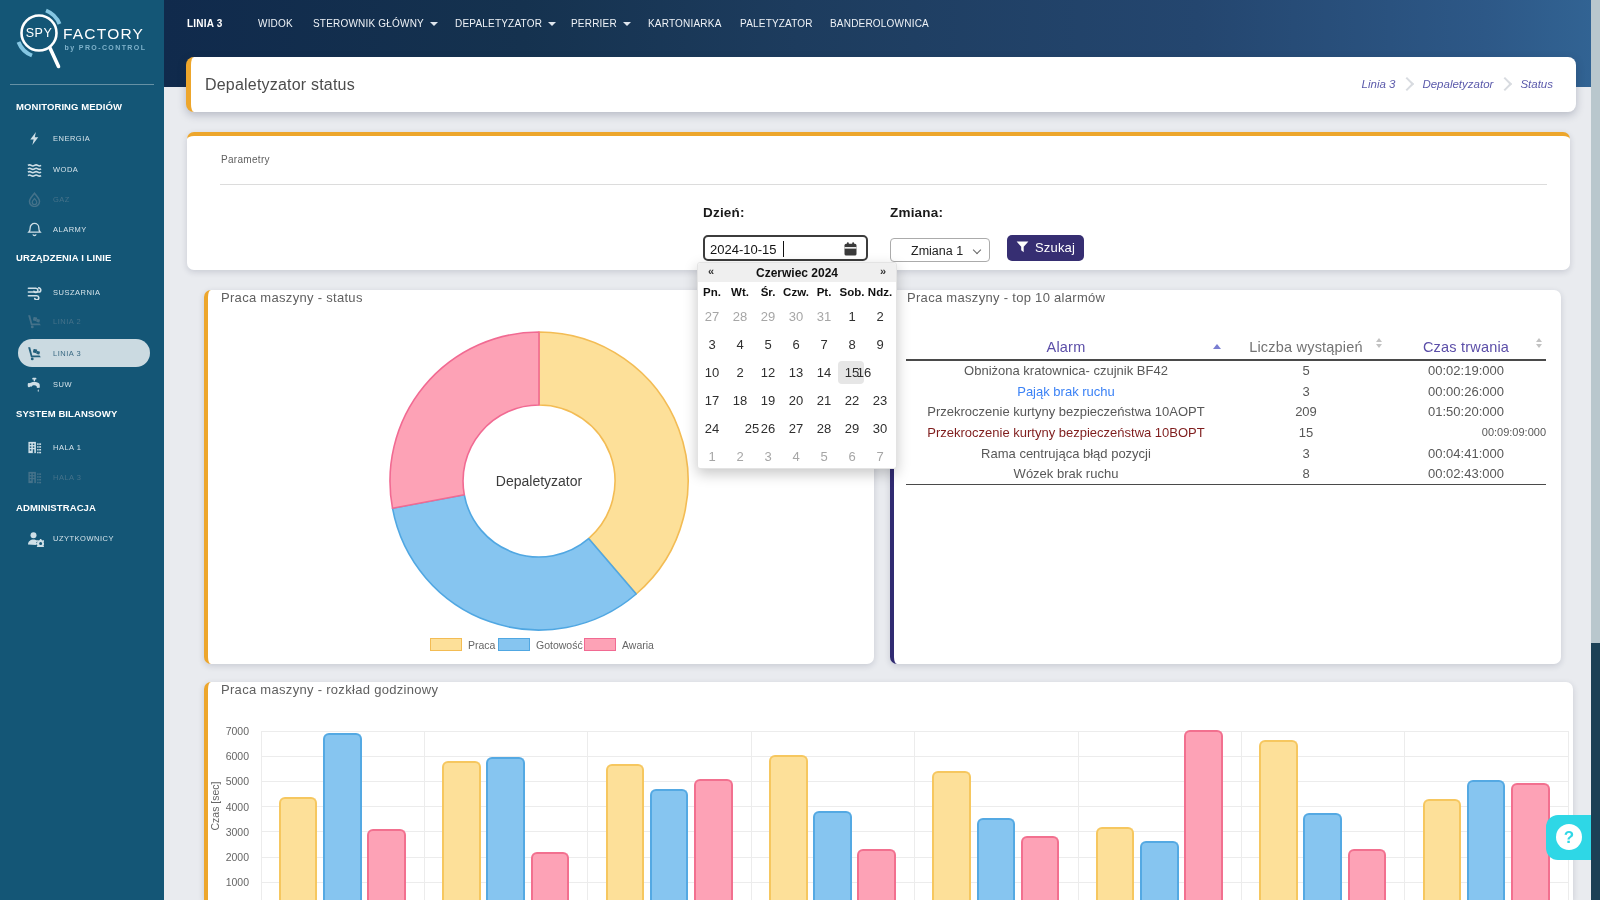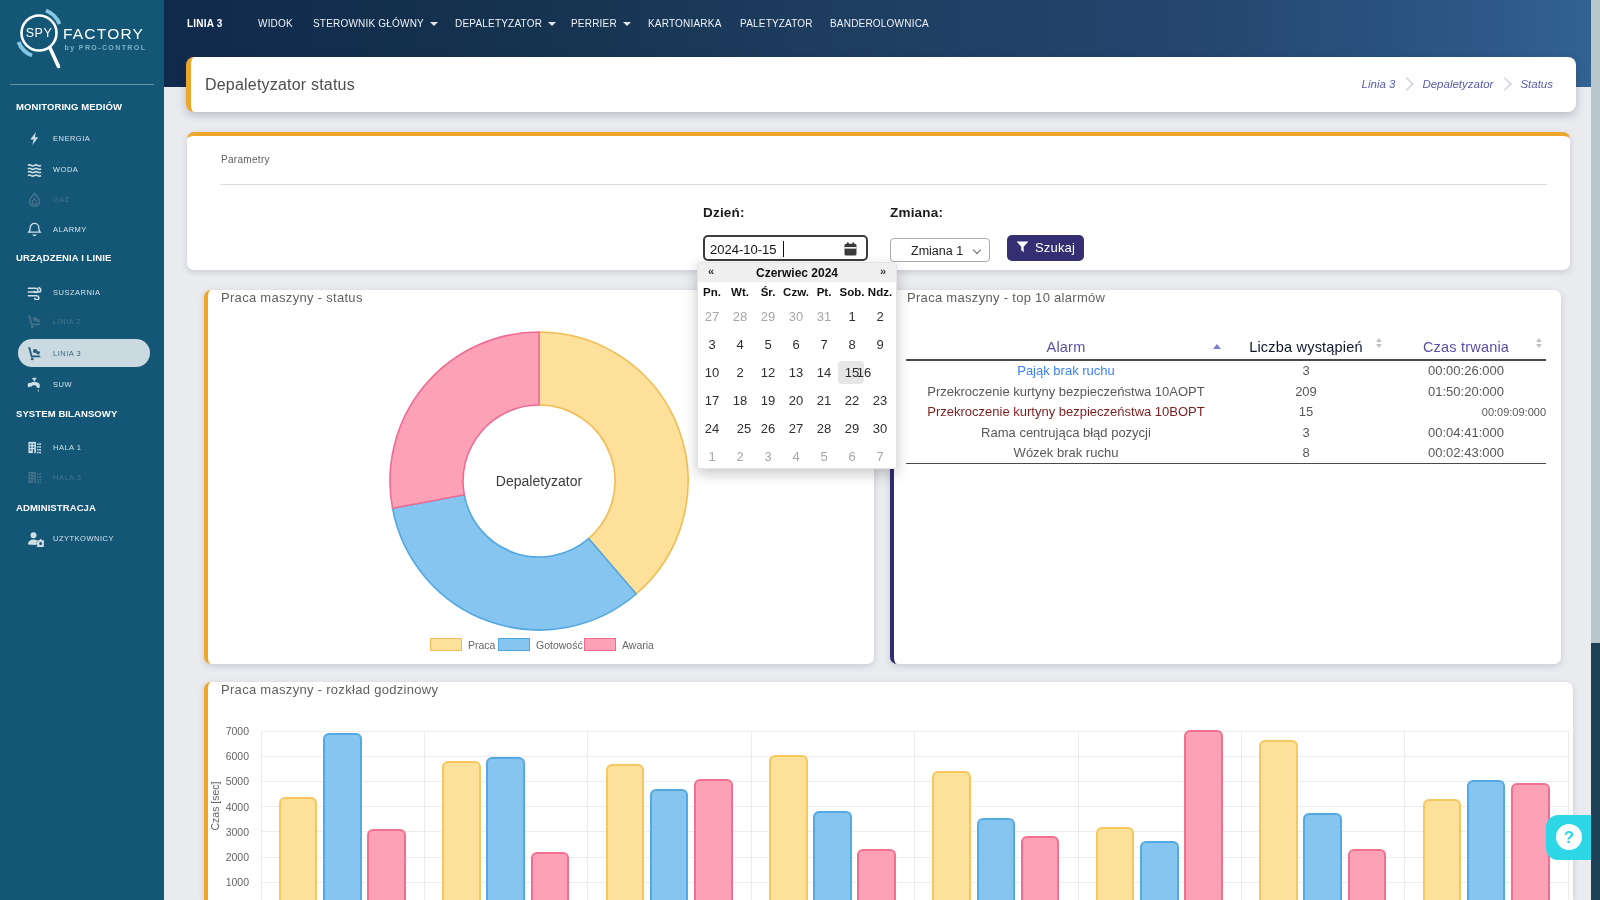--- a/index.html
+++ b/index.html
@@ -290,21 +290,21 @@
       <div class="cald" style="left:140px;top:102px">15</div>
       <div class="cald" style="left:152px;top:102px">16</div>
       <div class="cald" style="left:0px;top:130px">17</div>
       <div class="cald" style="left:28px;top:130px">18</div>
       <div class="cald" style="left:56px;top:130px">19</div>
       <div class="cald" style="left:84px;top:130px">20</div>
       <div class="cald" style="left:112px;top:130px">21</div>
       <div class="cald" style="left:140px;top:130px">22</div>
       <div class="cald" style="left:168px;top:130px">23</div>
       <div class="cald" style="left:0px;top:158px">24</div>
-      <div class="cald" style="left:32px;top:158px">25</div>
+      <div class="cald" style="left:40px;top:158px">25</div>
       <div class="cald" style="left:56px;top:158px">26</div>
       <div class="cald" style="left:84px;top:158px">27</div>
       <div class="cald" style="left:112px;top:158px">28</div>
       <div class="cald" style="left:140px;top:158px">29</div>
       <div class="cald" style="left:168px;top:158px">30</div>
       <div class="cald o" style="left:0px;top:186px">1</div>
       <div class="cald o" style="left:28px;top:186px">2</div>
       <div class="cald o" style="left:56px;top:186px">3</div>
       <div class="cald o" style="left:84px;top:186px">4</div>
       <div class="cald o" style="left:112px;top:186px">5</div>
@@ -331,28 +331,33 @@
 </div>
 </div>
 
 <div class="panel" id="tablepanel">
   <div class="ptitle">Praca maszyny - top 10 alarmów</div>
   <div style="position:absolute;left:12px;top:44px;width:640px">
       <table style="width:100%;border-collapse:collapse;font-family:'Liberation Sans',sans-serif">
         <tbody>
           <tr style="height:26px">
             <th style="width:320px;position:relative;font-weight:normal;font-size:14.5px;color:#5b4ea8;letter-spacing:0.2px;border-bottom:2px solid #4a4a4a">Alarm<span style="position:absolute;right:5px;top:10px;width:0;height:0;border-left:4px solid transparent;border-right:4px solid transparent;border-bottom:5.5px solid #7a7ed2"></span></th>
-            <th style="width:160px;position:relative;font-weight:normal;font-size:14.5px;color:#0f172a;letter-spacing:0.2px;border-bottom:2px solid #4a4a4a">Liczba wystąpień<span style="position:absolute;right:4px;top:4px">
+            <th style="width:160px;position:relative;font-weight:normal;font-size:14.5px;color:#737373;letter-spacing:0.2px;border-bottom:2px solid #4a4a4a">Liczba wystąpień<span style="position:absolute;right:4px;top:4px">
                 <span style="display:block;width:0;height:0;border-left:3.5px solid transparent;border-right:3.5px solid transparent;border-bottom:4.5px solid #c2c2c2;margin-bottom:2px"></span>
                 <span style="display:block;width:0;height:0;border-left:3.5px solid transparent;border-right:3.5px solid transparent;border-top:4.5px solid #c2c2c2"></span>
               </span></th>
             <th style="width:160px;position:relative;font-weight:normal;font-size:14.5px;color:#5b4ea8;letter-spacing:0.2px;border-bottom:2px solid #4a4a4a">Czas trwania<span style="position:absolute;right:4px;top:4px">
                 <span style="display:block;width:0;height:0;border-left:3.5px solid transparent;border-right:3.5px solid transparent;border-bottom:4.5px solid #c2c2c2;margin-bottom:2px"></span>
                 <span style="display:block;width:0;height:0;border-left:3.5px solid transparent;border-right:3.5px solid transparent;border-top:4.5px solid #c2c2c2"></span>
               </span></th>
+          </tr>
+          <tr style="height:20.7px">
+            <td style="text-align:center;font-size:13px;color:#585858">Obniżona kratownica- czujnik BF42</td>
+            <td style="text-align:center;font-size:13px;color:#585858">5</td>
+            <td style="text-align:center;font-size:13px;color:#585858">00:02:19:000</td>
           </tr>
           <tr style="height:20.7px">
             <td style="text-align:center;font-size:13px;color:#3b82f6">Pająk brak ruchu</td>
             <td style="text-align:center;font-size:13px;color:#585858">3</td>
             <td style="text-align:center;font-size:13px;color:#585858">00:00:26:000</td>
           </tr>
           <tr style="height:20.7px">
             <td style="text-align:center;font-size:13px;color:#585858">Przekroczenie kurtyny bezpieczeństwa 10AOPT</td>
             <td style="text-align:center;font-size:13px;color:#585858">209</td>
             <td style="text-align:center;font-size:13px;color:#585858">01:50:20:000</td>

